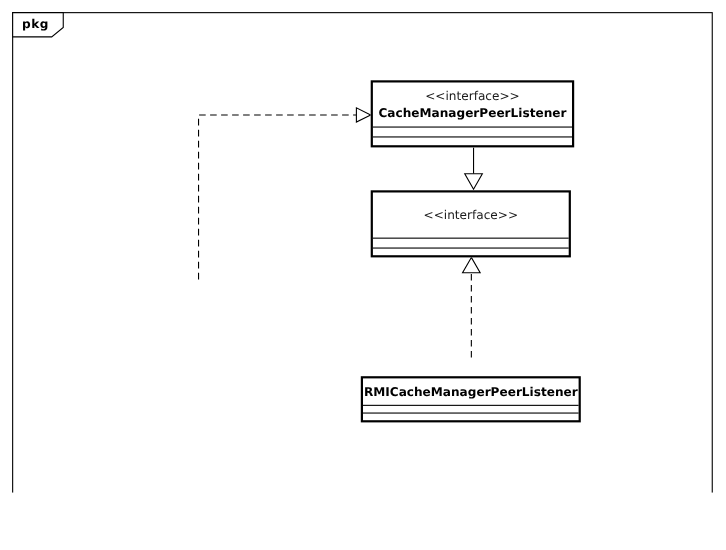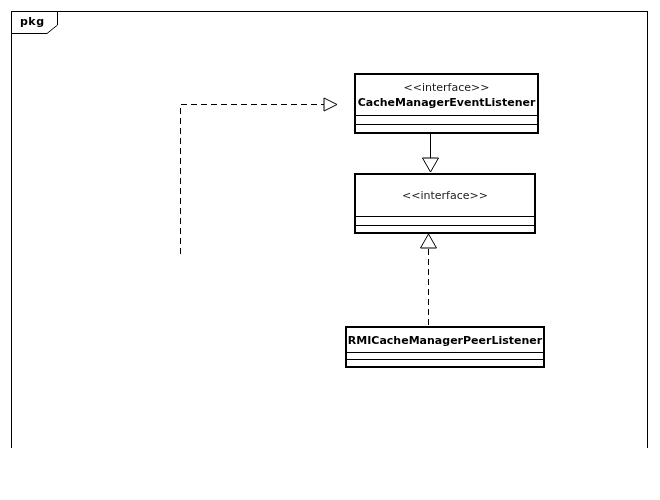--- a/index.html
+++ b/index.html
@@ -34,21 +34,20 @@
     color: #000000;
     letter-spacing: 0.5px;
   }
   .uml-box {
     position: absolute;
     border: 2px solid #000000;
     background: #ffffff;
     box-sizing: border-box;
     display: flex;
     flex-direction: column;
-    margin-left: 17px;
   }
   .uml-name-comp {
     display: flex;
     flex-direction: column;
     align-items: center;
     justify-content: center;
     gap: 2px;
     flex: 0 0 auto;
   }
   .stereotype {
@@ -85,21 +84,21 @@
   #box-peer-listener    { left: 337px; top: 173px; width: 182px; height: 61px; }
   #box-peer-listener .uml-name-comp { height: 41px; }
   #box-peer-listener .c1 { height: 8px; }
   #box-peer-listener .c2 { flex: 1 1 auto; }
 
   #box-registry         { left: 73px;  top: 254px; width: 230px; height: 60px; }
   #box-registry .uml-name-comp { height: 22px; }
   #box-registry .c1 { height: 25px; }
   #box-registry .c2 { flex: 1 1 auto; }
 
-  #box-rmi              { left: 328px; top: 326px; width: 200px; height: 42px; }
+  #box-rmi              { left: 328px; top: 342px; width: 200px; height: 42px; }
   #box-rmi .uml-name-comp { height: 24px; }
   #box-rmi .c1 { height: 6px; }
   #box-rmi .c2 { flex: 1 1 auto; }
 
   #edges-overlay {
     position: absolute;
     left: 0;
     top: 0;
     width: 660px;
     height: 500px;
@@ -131,21 +130,21 @@
       <path d="M 428.5 325 L 428.5 248" fill="none" stroke="#000000" stroke-width="1" stroke-dasharray="6,4"></path>
       <polygon points="428.5,234 420.5,248 436.5,248" fill="#ffffff" stroke="#000000" stroke-width="1"></polygon>
     </g>
   </svg>
 
   <div class="pkg-label">pkg</div>
 
   <div class="uml-box" id="box-event-listener">
     <div class="uml-name-comp">
       <span class="stereotype">&lt;&lt;interface&gt;&gt;</span>
-      <span class="class-name">CacheManagerEventListener</span>
+      <span class="class-name">CacheManagerPeerListener</span>
     </div>
     <div class="compartment c1"></div>
     <div class="compartment c2"></div>
   </div>
 
   <div class="uml-box" id="box-peer-listener">
     <div class="uml-name-comp">
       <span class="stereotype">&lt;&lt;interface&gt;&gt;</span>
     </div>
     <div class="compartment c1"></div>

